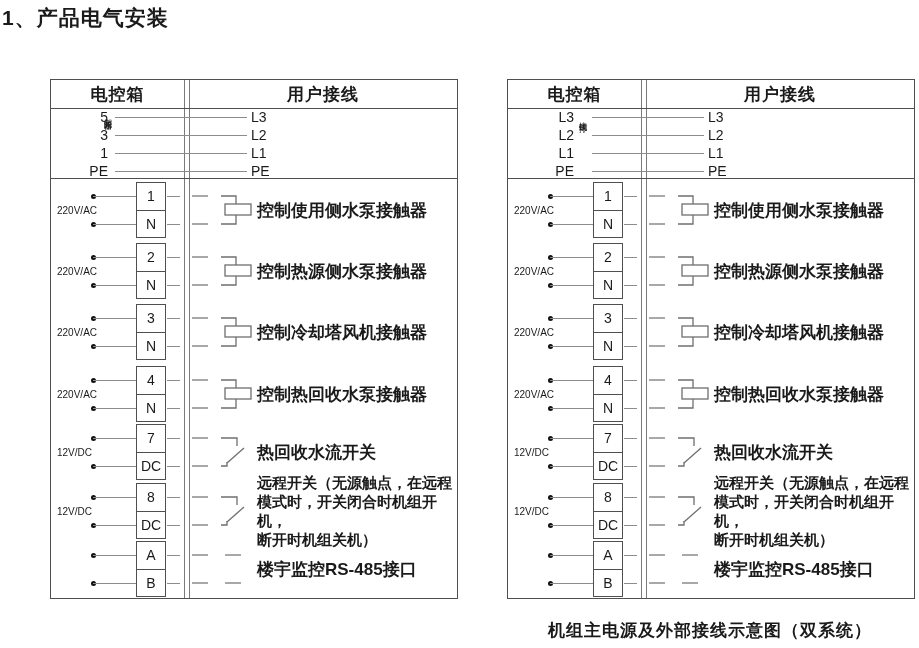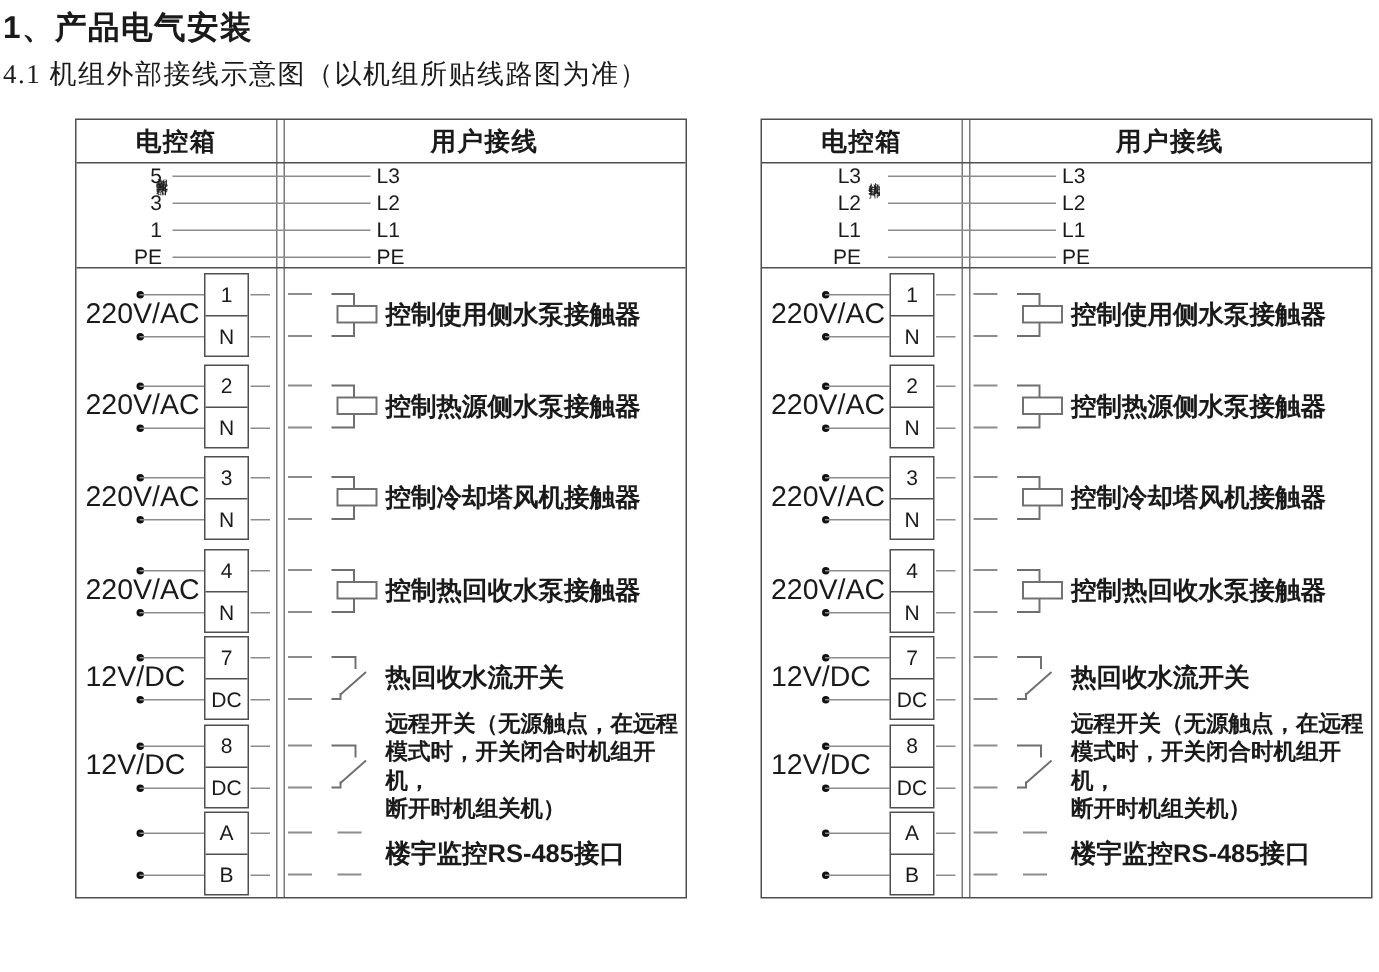--- a/index.html
+++ b/index.html
@@ -13,38 +13,37 @@
 
   .hline{position:absolute;height:1px;background:#4f4f4f;}
   .vline{position:absolute;width:1px;background:#7a7a7a;}
   .wire{position:absolute;height:1px;background:#8c8c8c;}
   .hdr-cell{position:absolute;top:0;height:28px;display:flex;align-items:center;justify-content:center;
             font-size:17px;font-weight:700;letter-spacing:1px;}
   .pw-label{position:absolute;text-align:right;font-size:14px;transform:translateY(-50%);}
   .bus-label{position:absolute;left:200px;font-size:14px;transform:translateY(-50%);}
   .annot{position:absolute;writing-mode:vertical-rl;text-orientation:upright;font-size:8px;
          line-height:9px;letter-spacing:1px;color:#1a1a1a;}
-  .volt-label{position:absolute;left:6px;width:58px;font-size:19px;transform:translateY(-50%);}
+  .volt-label{position:absolute;left:6px;width:58px;font-size:10px;transform:translateY(-50%);}
   .bullet{position:absolute;width:5px;height:5px;border-radius:50%;background:#111;}
   .term-pair{position:absolute;left:85px;width:30px;height:56px;border:1px solid #4f4f4f;
              box-sizing:border-box;background:#fff;display:flex;flex-direction:column;}
   .term-cell{flex:1;display:flex;align-items:center;justify-content:center;font-size:14px;}
   .term-cell.top{border-bottom:1px solid #4f4f4f;}
   .conn-row{position:absolute;left:0;width:406px;height:62px;}
   .conn-label{position:absolute;left:206px;width:200px;transform:translateY(-50%);
               font-size:17px;font-weight:600;line-height:19px;white-space:pre-line;}
   .conn-label.multi{font-size:15px;font-weight:600;line-height:19px;}
   .symbol-svg{position:absolute;left:140px;width:62px;height:56px;}
 </style>
 </head>
 <body>
 
 <div class="page">
   <div class="title">1、产品电气安装</div>
-  <div class="subtitle">4.1 机组外部接线示意图（以机组所贴线路图为准）</div>
 
   <div class="diagram" style="left:50px">
       <div class="vline" style="left: 133px; top: 0px; height: 518px;"></div>
       <div class="vline" style="left: 138px; top: 0px; height: 518px;"></div>
       <div class="hdr-cell" style="left: 0px; width: 133px;">电控箱</div>
       <div class="hdr-cell" style="left: 138px; width: 268px;">用户接线</div>
       <div class="hline" style="left: 0px; top: 28px; width: 406px;"></div>
       <div class="pw-label" style="left: 0px; width: 57px; top: 37px;">5</div>
       <div class="wire" style="left: 64px; width: 132px; top: 37px;"></div>
       <div class="bus-label" style="top: 37px;">L3</div>
@@ -343,13 +342,14 @@
           <div class="term-cell top">A</div>
           <div class="term-cell">B</div>
         </div>
         <svg viewBox="0 0 62 56" class="symbol-svg" style="top: 3px;">
           <path d="M1,14 H17 M34,14 H50 M1,42 H17 M34,42 H50" stroke="#8c8c8c" fill="none" stroke-width="1.3"></path>
         </svg>
         <div class="conn-label" style="top: 31px;">楼宇监控RS-485接口</div>
       </div>
     </div>
 
+  <div class="caption" style="left:507px">机组主电源及外部接线示意图（双系统）</div>
 </div>
 
 </body></html>

